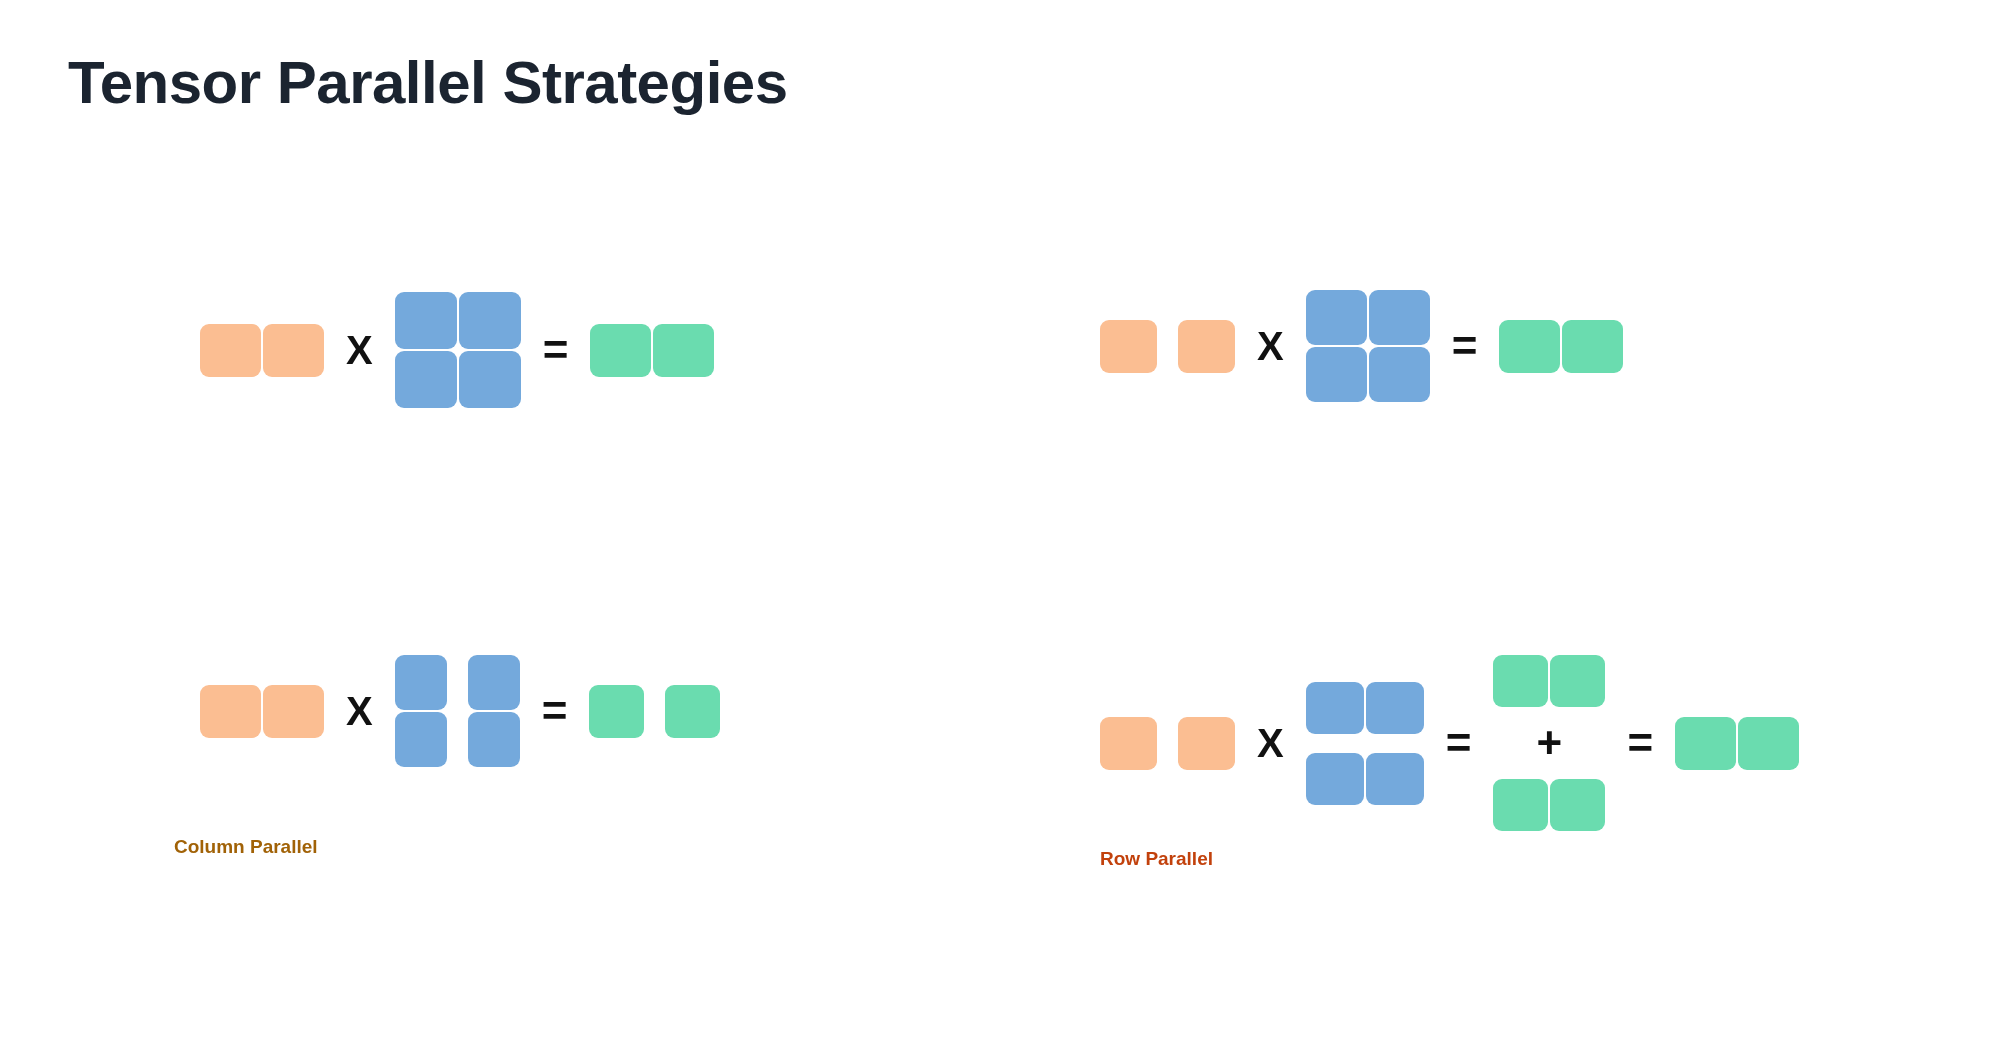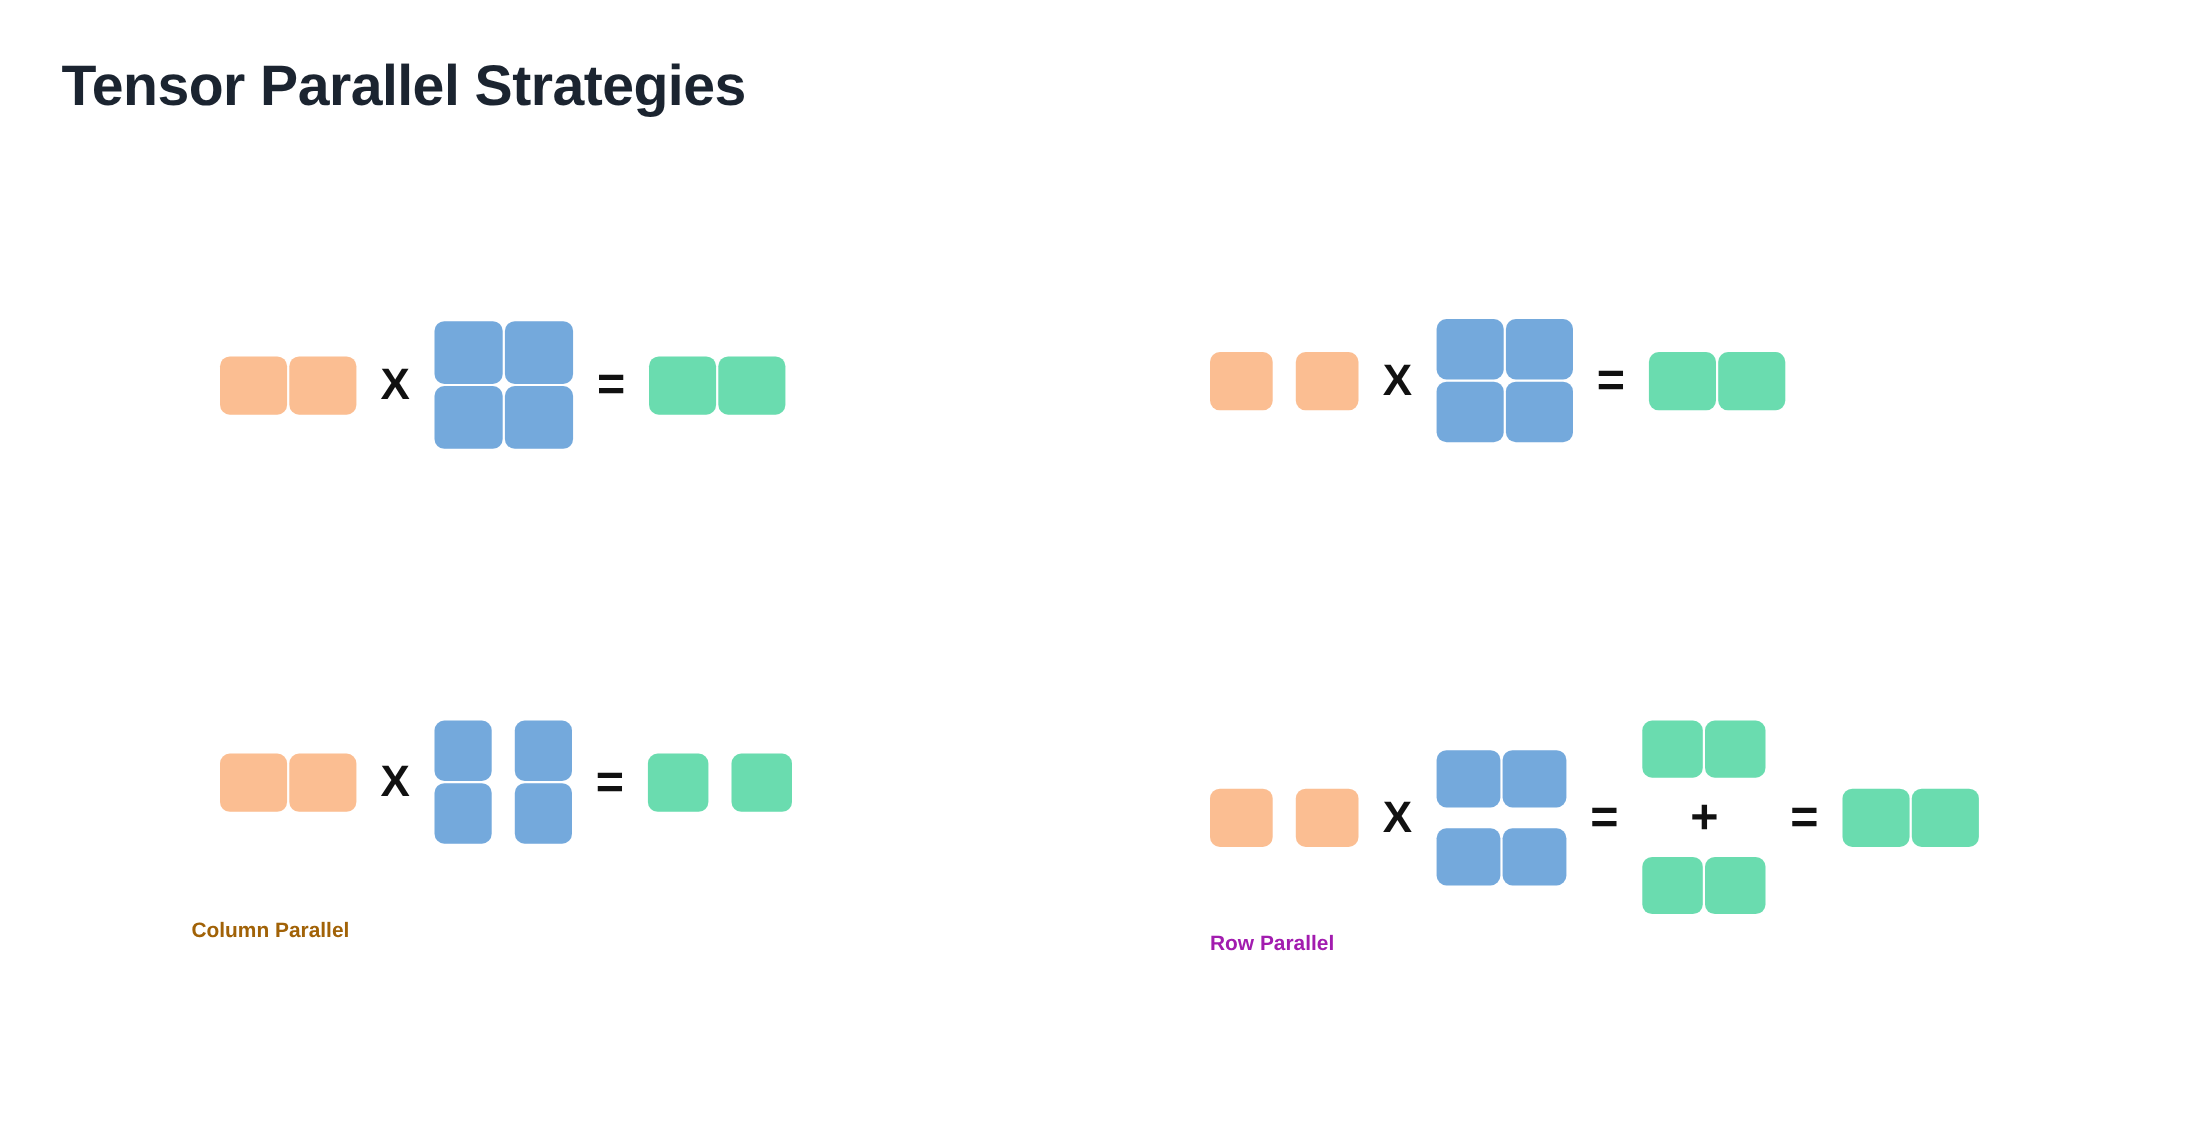--- a/index.html
+++ b/index.html
@@ -11,23 +11,23 @@
   body {
     width: 1999px;
     height: 1039px;
     position: relative;
     font-family: "Liberation Sans", sans-serif;
     overflow: hidden;
   }
 
   #page-title {
     position: absolute;
-    left: 56px;
+    left: 68px;
     top: 48px;
-    font-size: 52px;
+    font-size: 60px;
     font-weight: bold;
     letter-spacing: -0.5px;
     color: #1b2430;
     white-space: nowrap;
   }
 
   
   .diagram {
     position: absolute;
     display: flex;
@@ -234,13 +234,13 @@
   <div class="op eq" style="color: rgb(17, 17, 17);">=</div>
 
   <div class="matrix tight">
     <div class="mrow">
       <div class="cell green" style="width: 61px; height: 53px; background: rgb(106, 220, 175);"></div>
       <div class="cell green" style="width: 61px; height: 53px; background: rgb(106, 220, 175);"></div>
     </div>
   </div>
 </div>
 
-<div class="caption" style="left: 1100px; top: 848px; color: #a21caf;">Row Parallel</div>
+<div class="caption" style="left: 1100px; top: 848px; color: #c2410c;">Row Parallel</div>
 
 </body></html>

